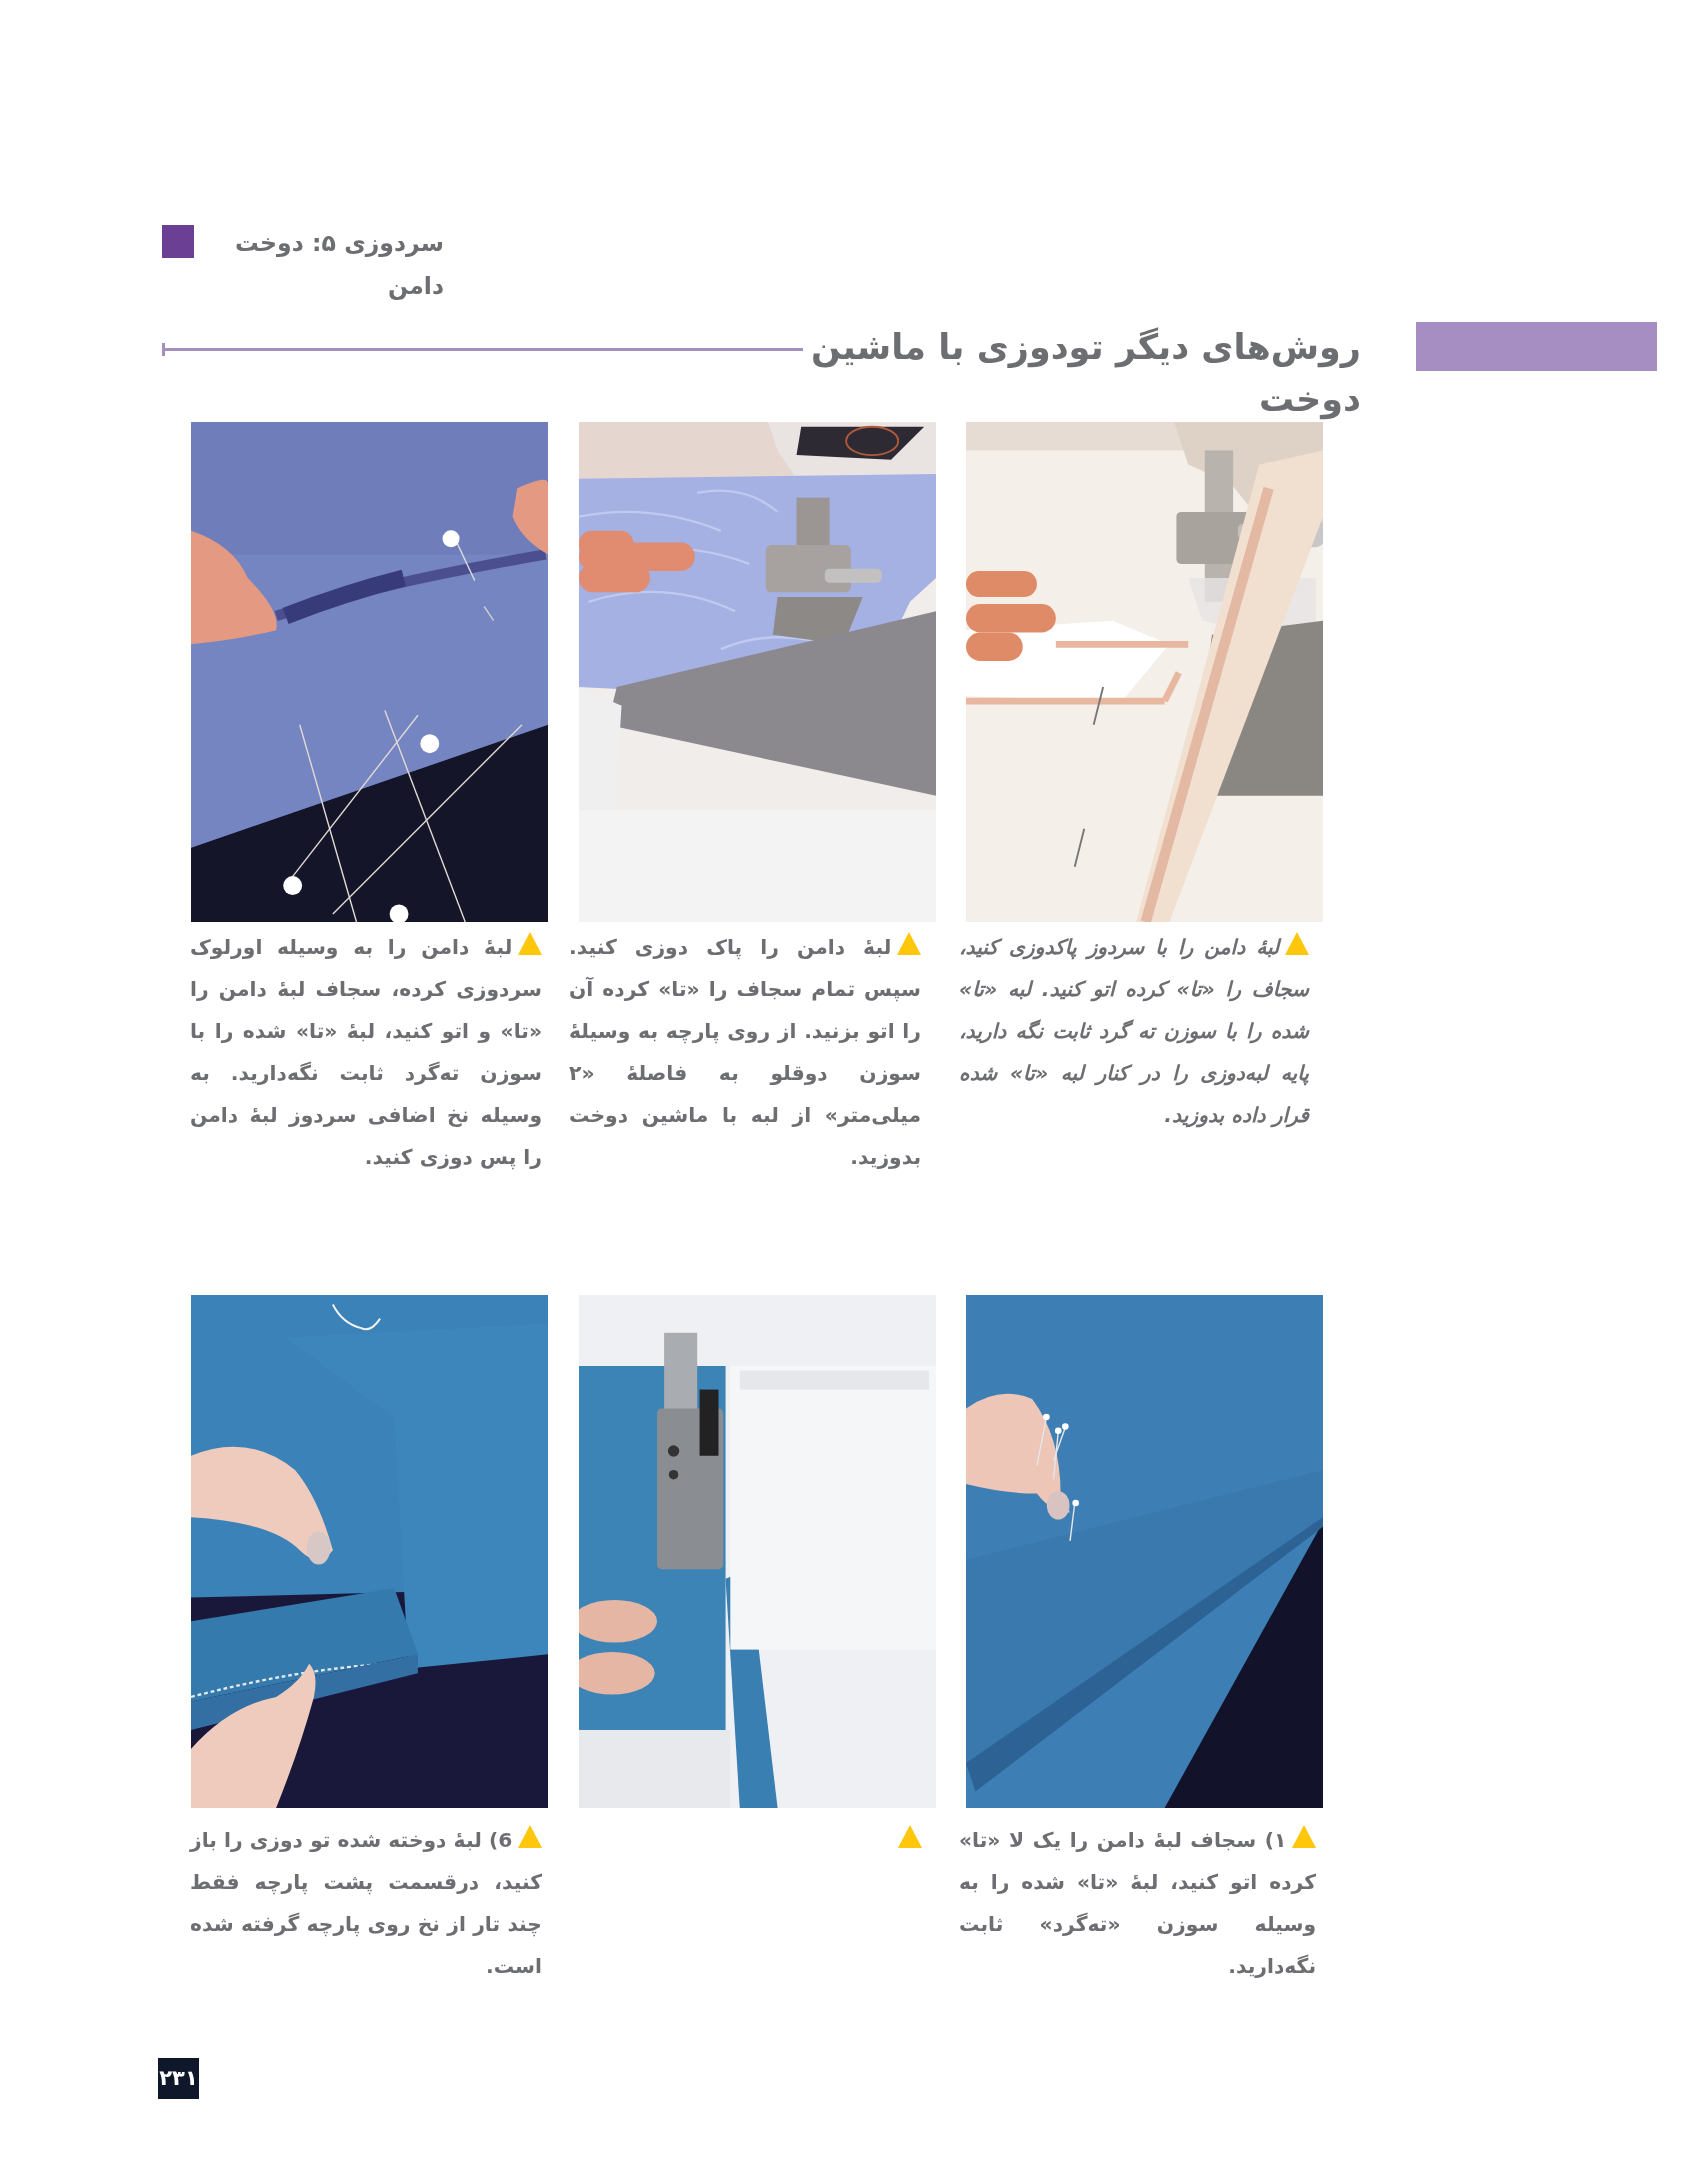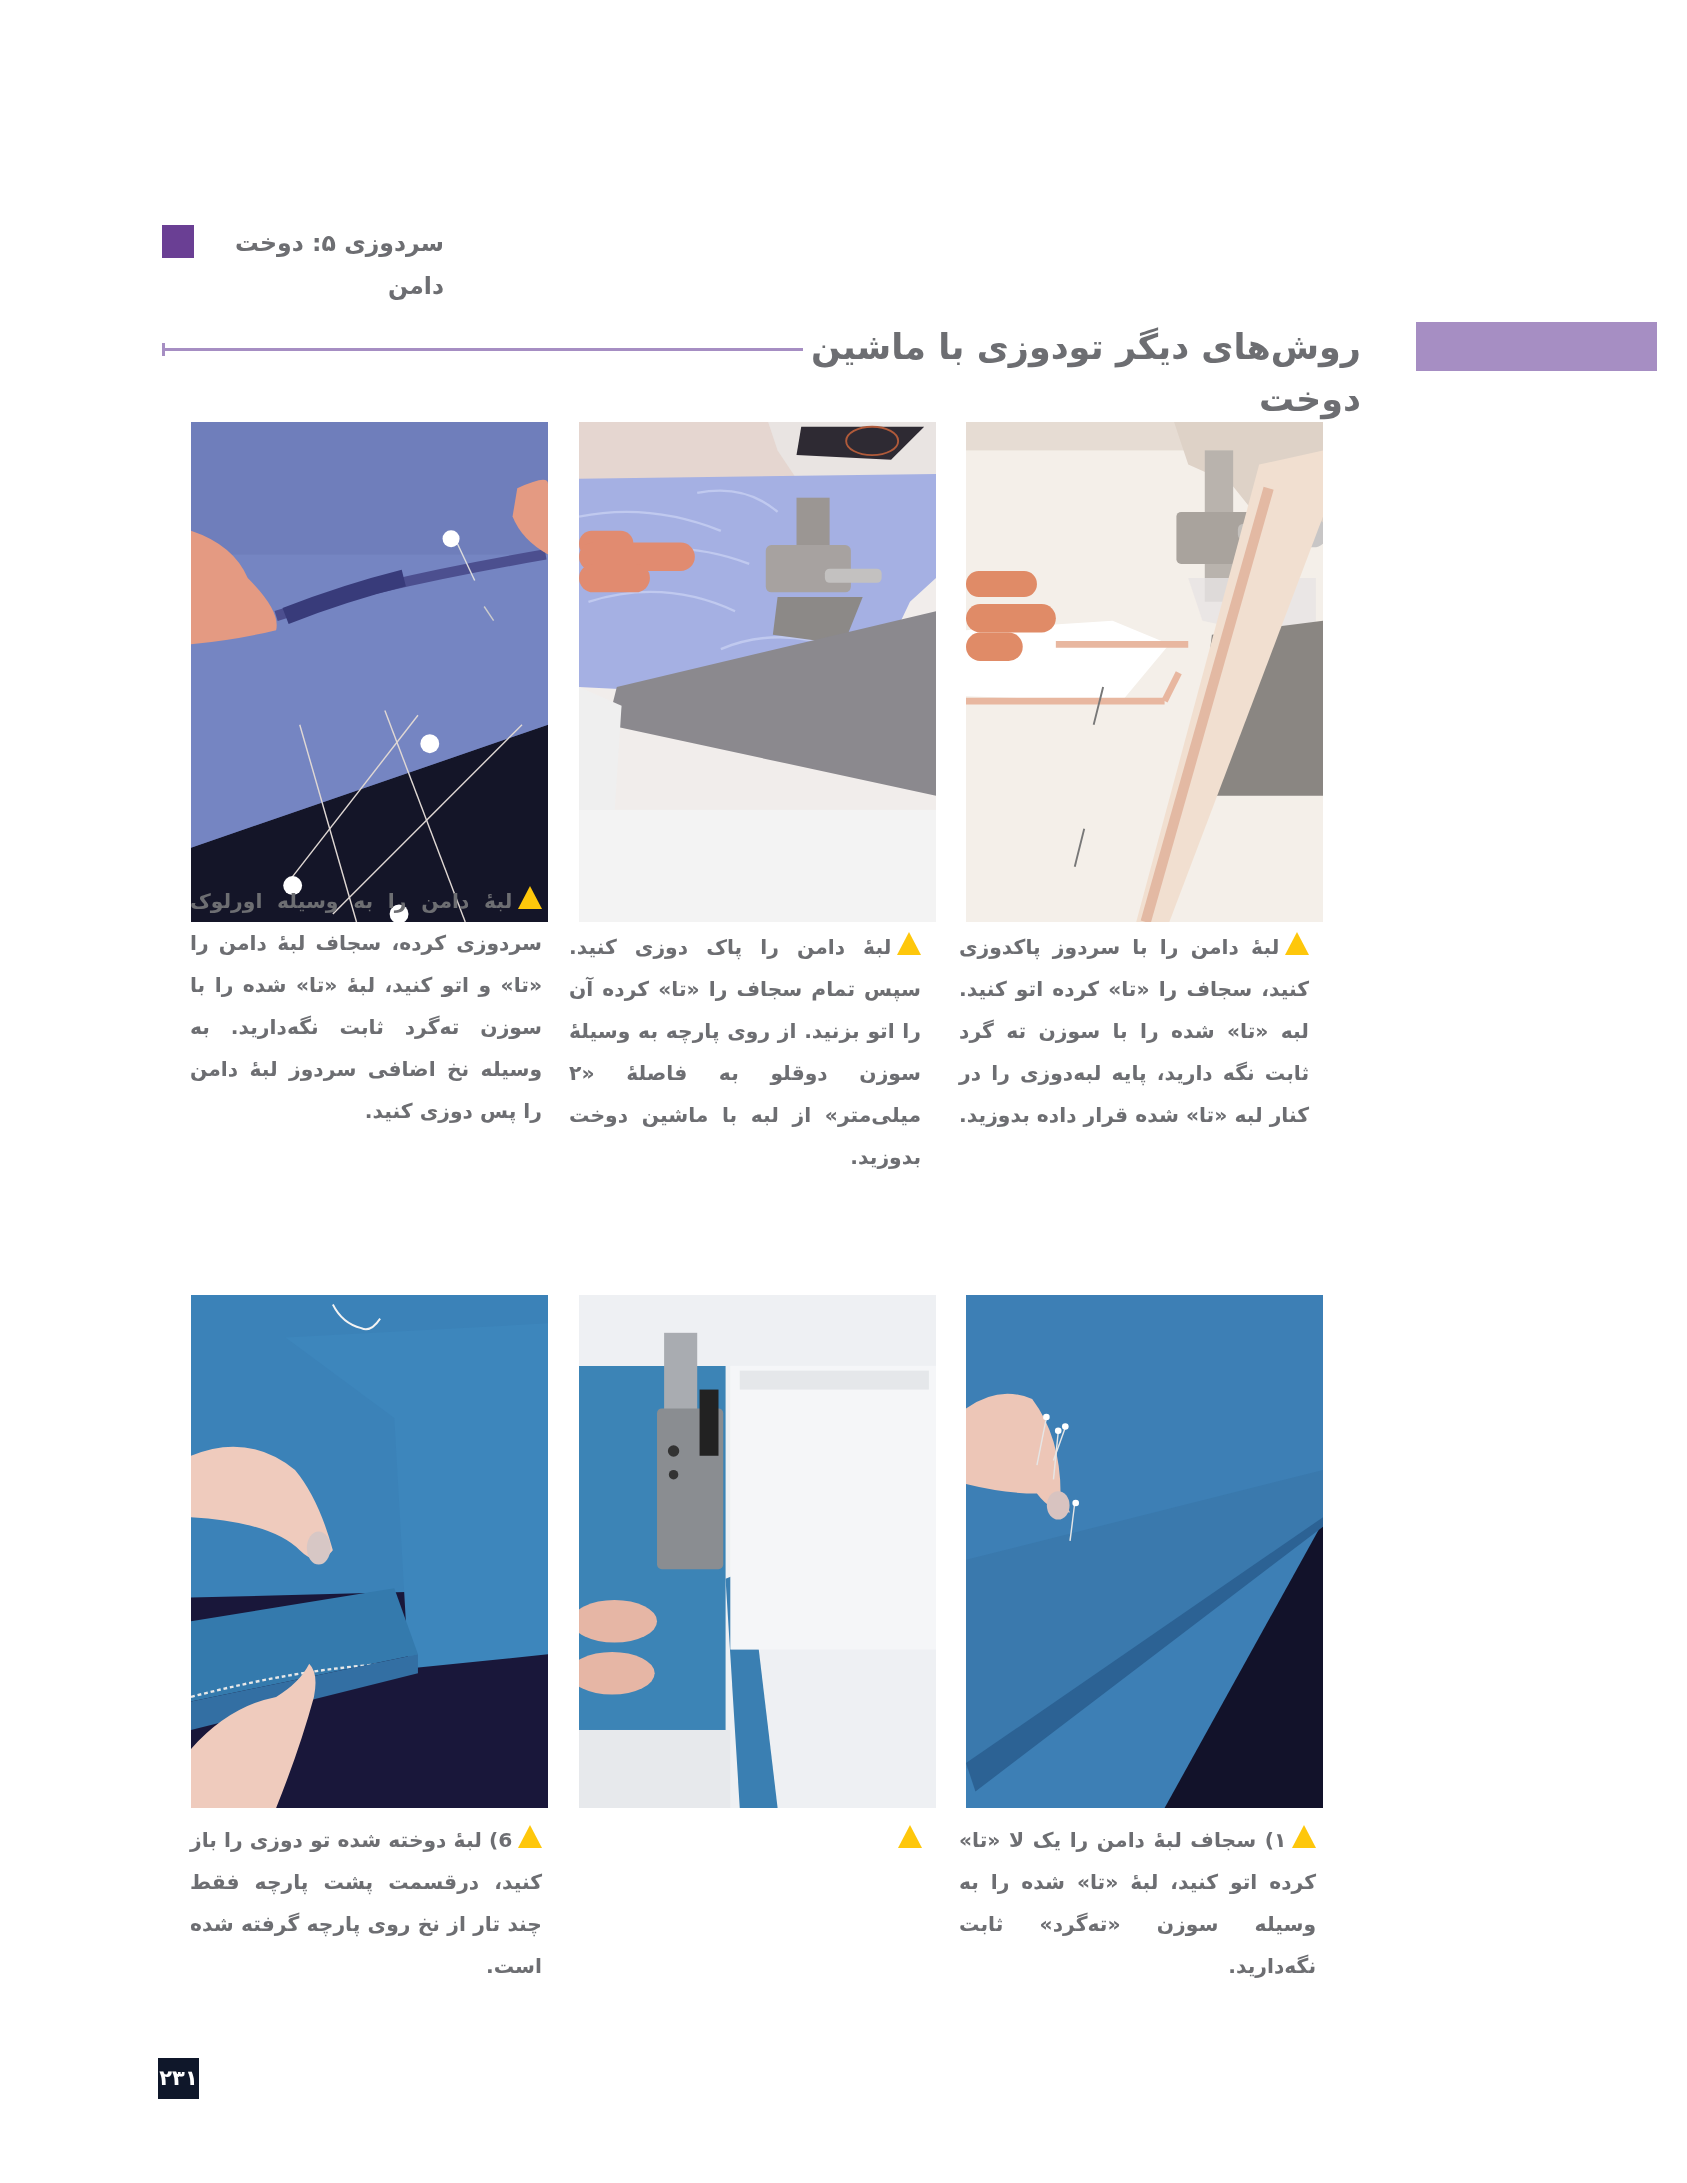--- a/index.html
+++ b/index.html
@@ -120,27 +120,27 @@
     <g fill="#ffffff">
       <circle cx="215" cy="980" r="20"></circle>
       <circle cx="505" cy="680" r="20"></circle>
       <circle cx="440" cy="1040" r="20"></circle>
     </g>
     <path d="M0,230 Q90,260 120,330 Q190,400 180,440 Q100,460 0,470 Z" fill="#e49a82"></path>
     <path d="M690,140 Q755,110 755,130 L755,280 Q700,250 680,200 Z" fill="#e49a82"></path>
   </svg>
 </div>
 
-<div class="abs caption" style="left:959px; top:926px; width:350px;">
+<div class="abs caption" style="left:959px; top:926px; width:350px;font-style:italic;">
   <span class="tri"></span><span>لبهٔ دامن را با سردوز پاکدوزی کنید، سجاف را «تا» کرده اتو کنید. لبه «تا» شده را با سوزن ته گرد ثابت نگه دارید، پایه لبه‌دوزی را در کنار لبه «تا» شده قرار داده بدوزید.</span>
 </div>
 <div class="abs caption" style="left:569px; top:926px; width:352px;">
   <span class="tri"></span><span>لبهٔ دامن را پاک دوزی کنید. سپس تمام سجاف را «تا» کرده آن را اتو بزنید. از روی پارچه به وسیلهٔ سوزن دوقلو به فاصلهٔ «۲ میلی‌متر» از لبه با ماشین دوخت بدوزید.</span>
 </div>
-<div class="abs caption" style="left:190px; top:880px; width:352px;">
+<div class="abs caption" style="left:190px; top:926px; width:352px;">
   <span class="tri"></span><span>لبهٔ دامن را به وسیله اورلوک سردوزی کرده، سجاف لبهٔ دامن را «تا» و اتو کنید، لبهٔ «تا» شده را با سوزن ته‌گرد ثابت نگه‌دارید. به وسیله نخ اضافی سردوز لبهٔ دامن را پس دوزی کنید.</span>
 </div>
 
 <div class="abs photo" style="left:966px; top:1295px; width:357px; height:513px;">
   <svg viewBox="0 0 755 1085" preserveAspectRatio="none">
     <rect width="755" height="1085" fill="#3d7fb5"></rect>
     <polygon points="755,480 755,1085 420,1085" fill="#12122a"></polygon>
     <polygon points="0,560 755,370 755,480 40,1030 0,1000" fill="#3a79ad"></polygon>
     <polygon points="0,990 755,470 755,490 20,1050" fill="#2c6294"></polygon>
     <path d="M0,240 Q70,190 140,220 Q200,300 200,420 L220,460 Q180,460 150,420 Q80,420 0,400 Z" fill="#edc6b7"></path>

